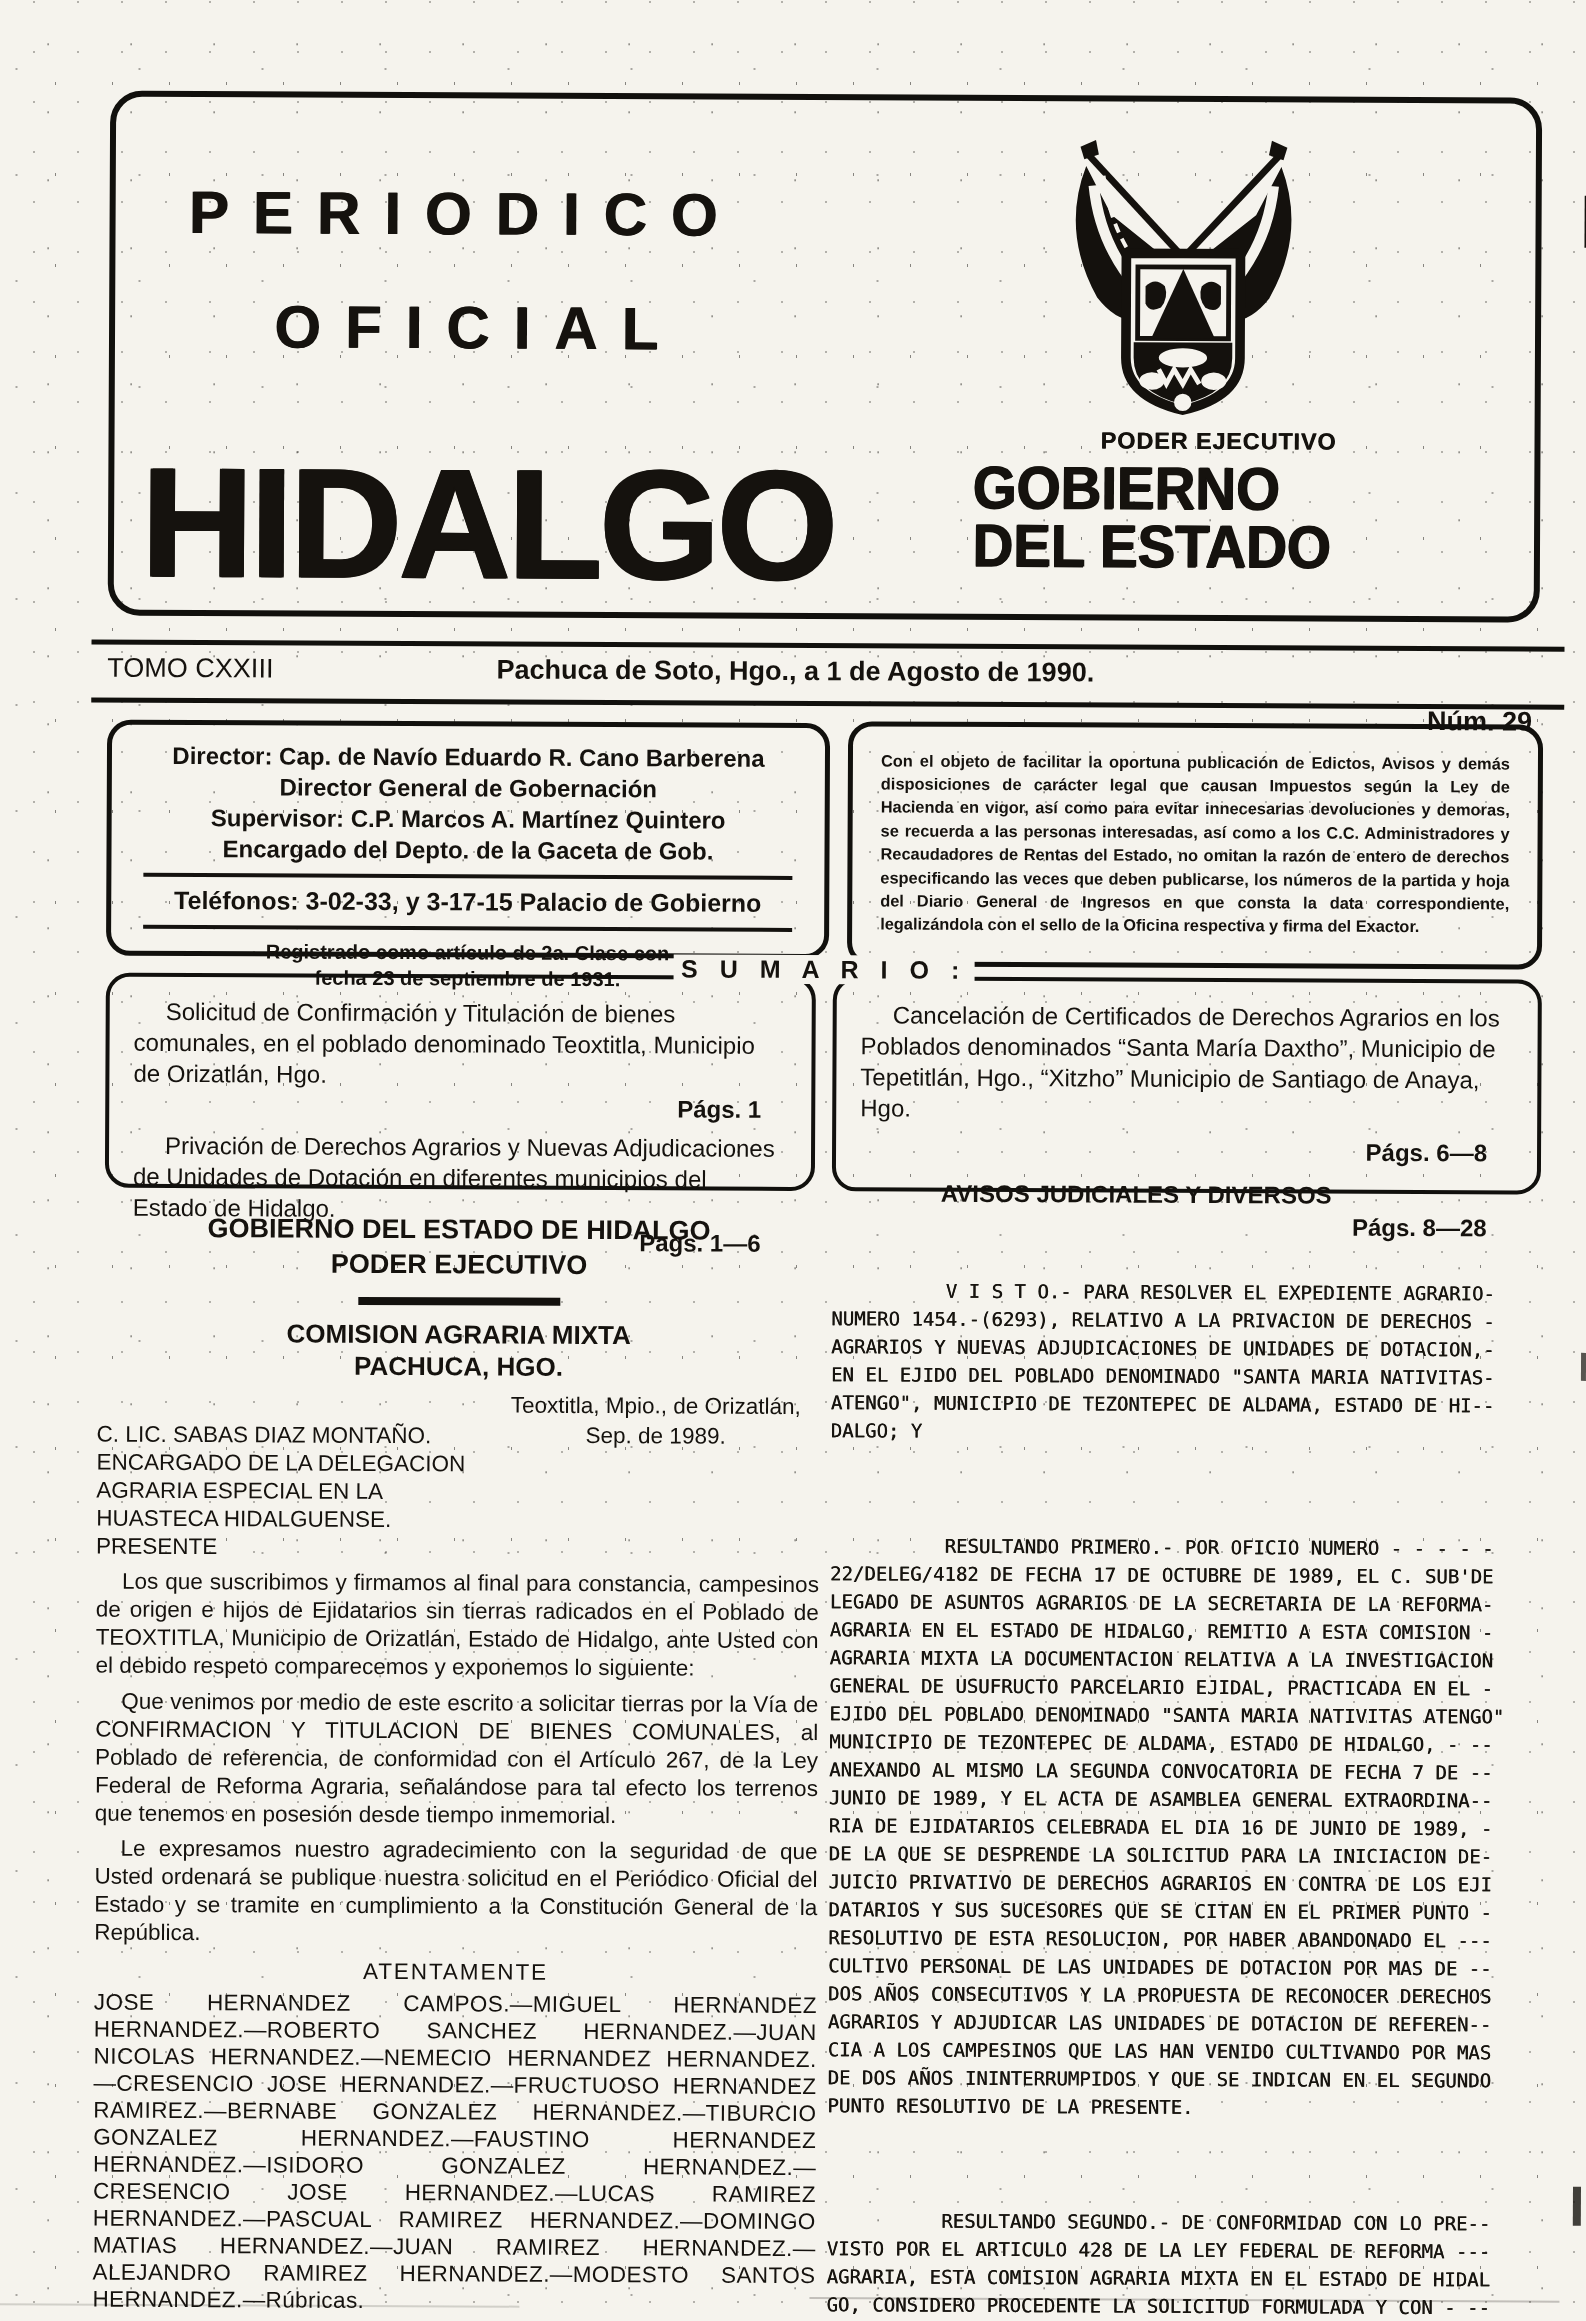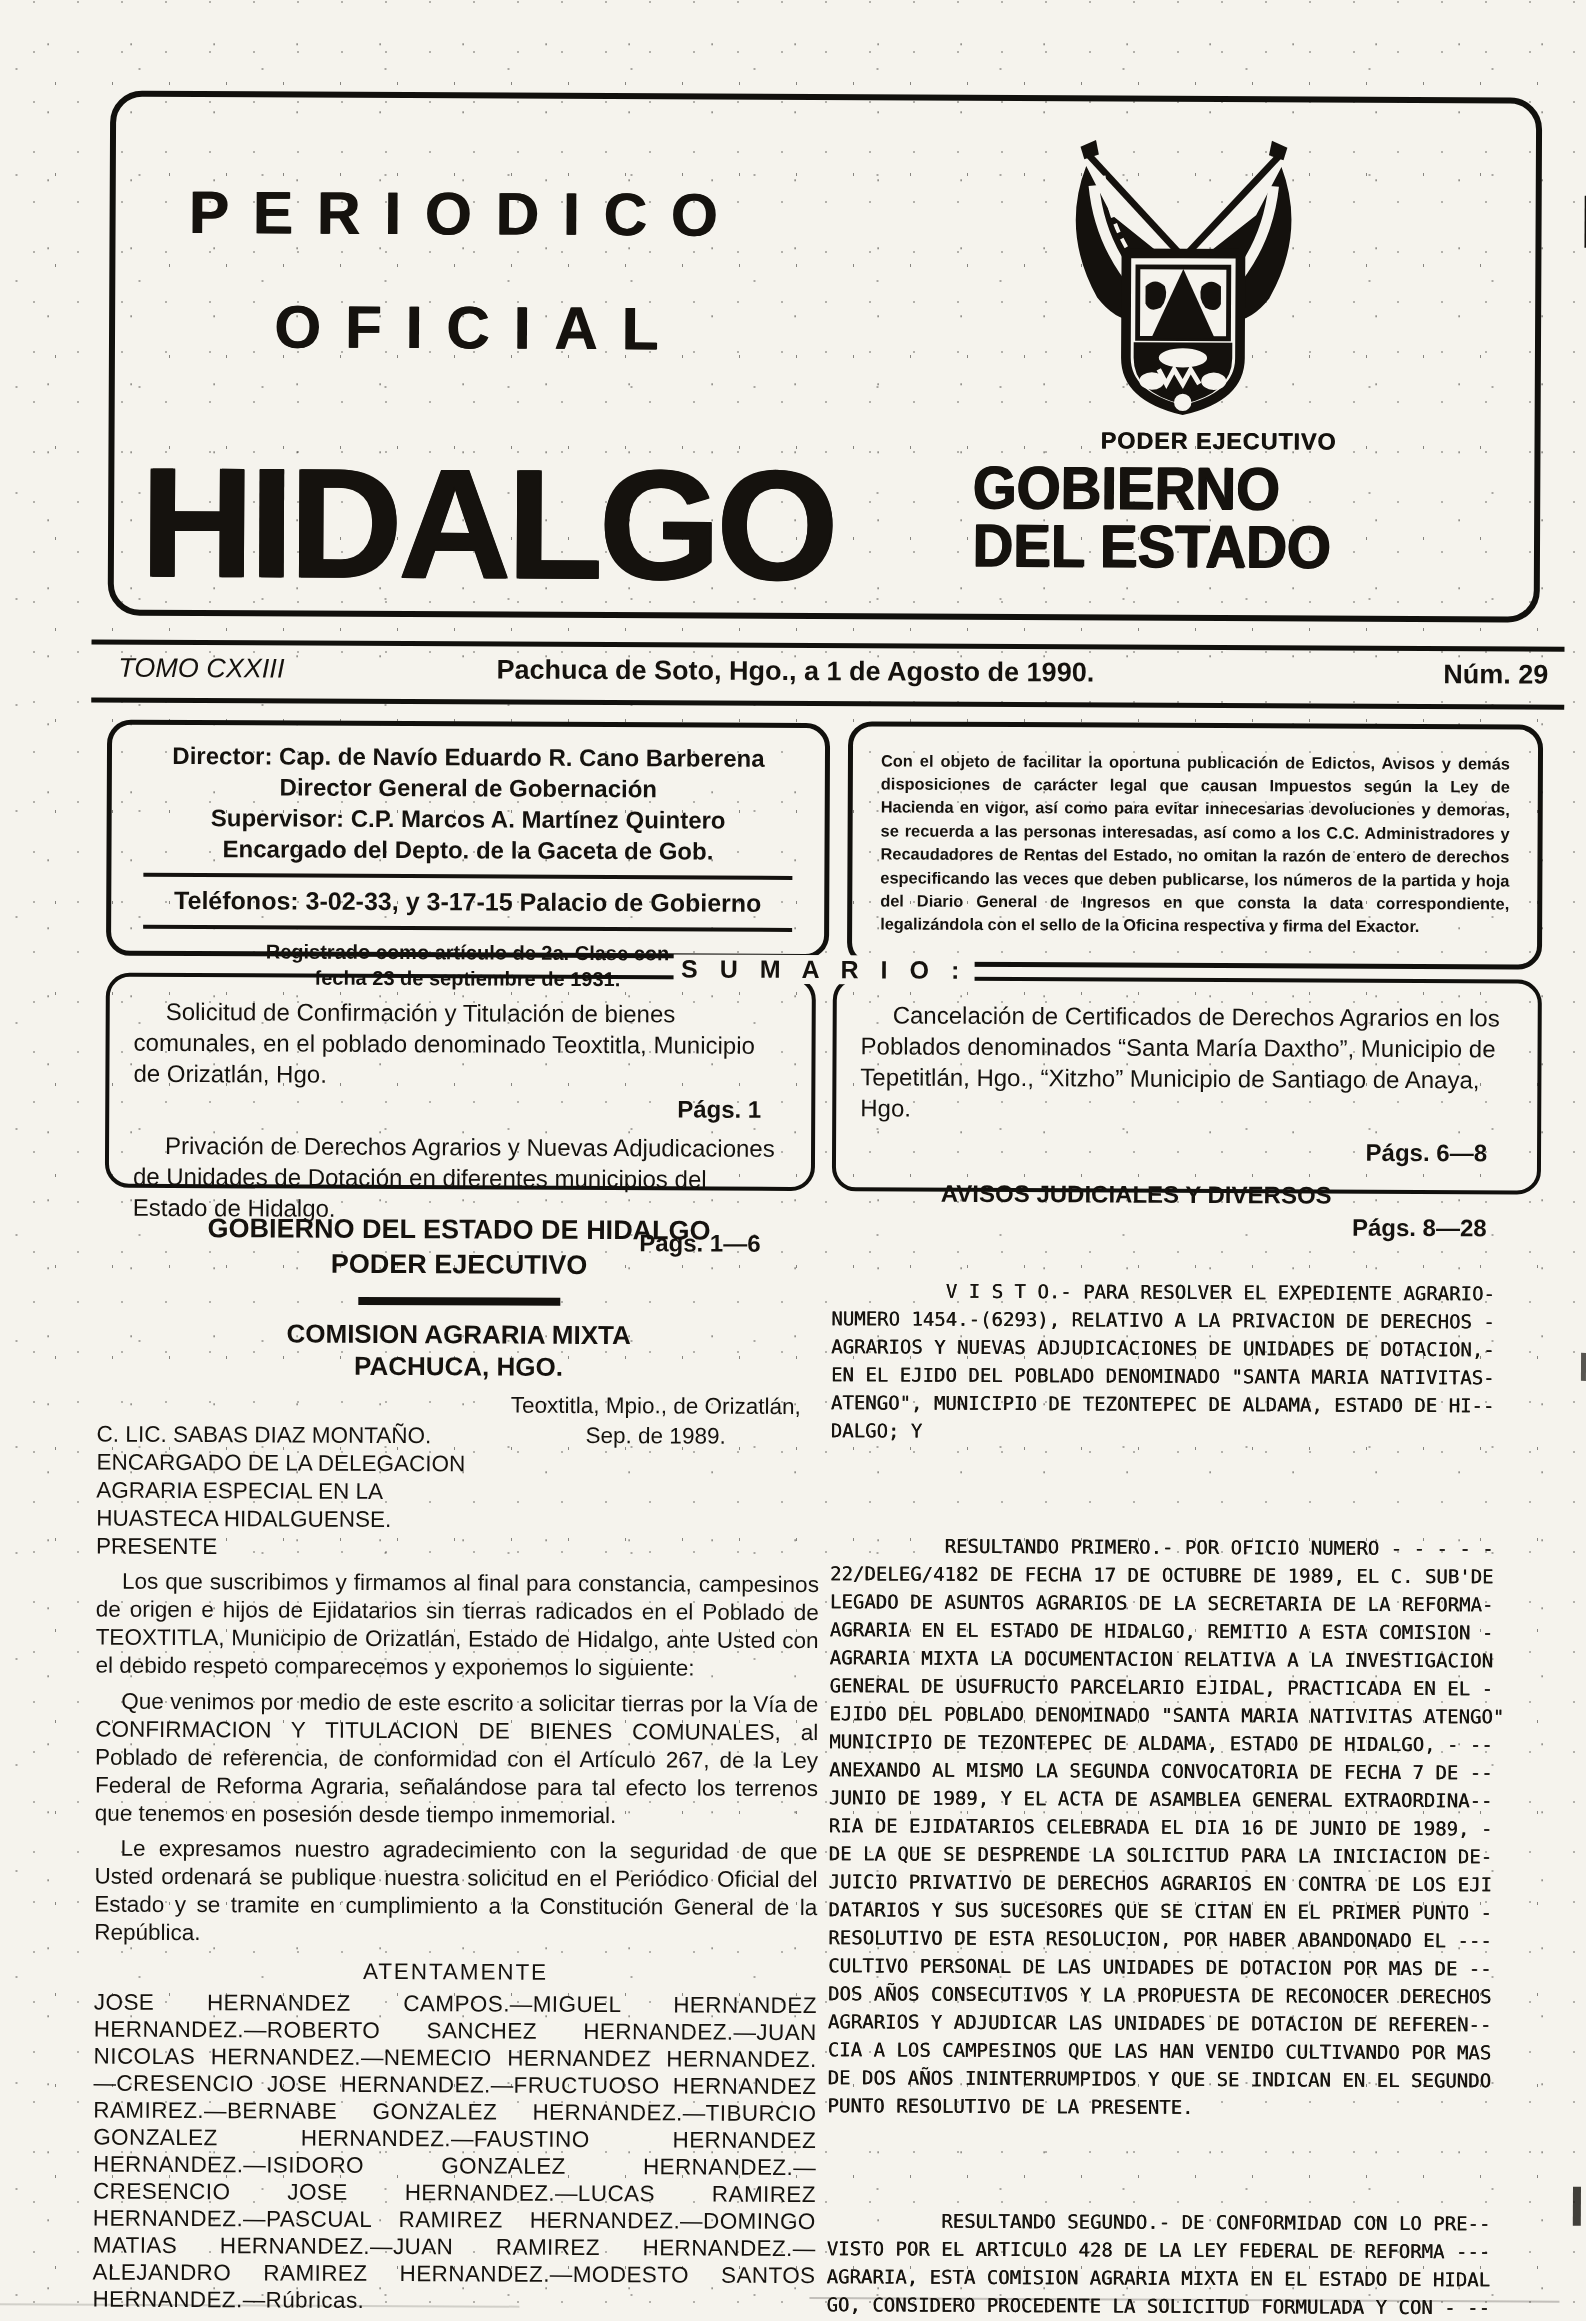--- a/index.html
+++ b/index.html
@@ -111,23 +111,23 @@
       </g>
     </svg>
 
     <div class="poder">PODER EJECUTIVO</div>
     <div class="brand">HIDALGO</div>
     <div class="gob">GOBIERNO
 DEL ESTADO</div>
   </div>
 
   <div class="rule" style="left:89px;top:643px;width:1473px;height:4.7px;"></div>
-  <div class="dl" style="left:116px;font-style:italic;">TOMO CXXIII</div>
+  <div class="dl" style="left:105px;">TOMO CXXIII</div>
   <div class="dl" style="left:0;width:1586px;text-align:center;font-weight:bold;">Pachuca de Soto, Hgo., a 1 de Agosto de 1990.</div>
-  <div class="dl" style="right:40px;font-weight:bold;">Núm. 29</div>
+  <div class="dl" style="right:56px;font-weight:bold;margin-top:47px;">Núm. 29</div>
   <div class="rule" style="left:89px;top:701px;width:1473px;height:4.7px;"></div>
 
   <div class="ibox dirbox">
     <div class="dirblock">Director: Cap. de Navío Eduardo R. Cano Barberena
 Director General de Gobernación
 Supervisor: C.P. Marcos A. Martínez Quintero
 Encargado del Depto. de la Gaceta de Gob.</div>
     <div class="ibar"></div>
     <div class="phones">Teléfonos: 3-02-33, y 3-17-15 Palacio de Gobierno</div>
     <div class="ibar"></div>

